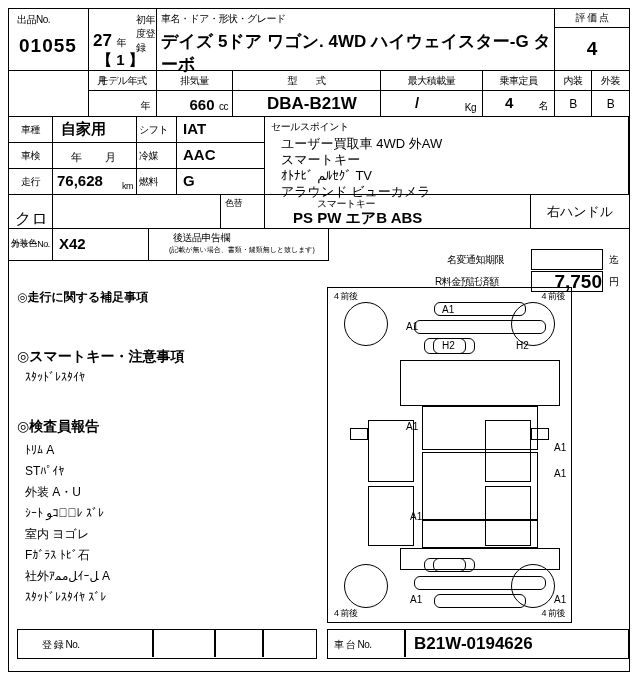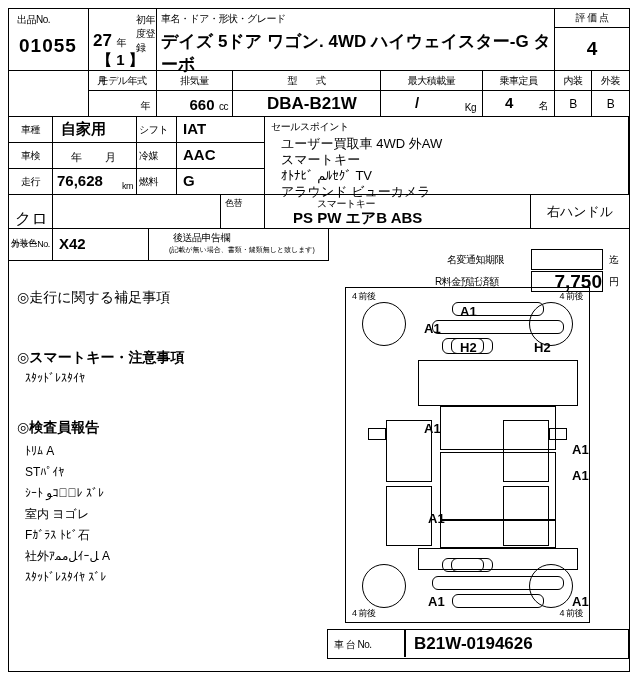--- a/index.html
+++ b/index.html
@@ -18,21 +18,21 @@
   .val-b{font-size:17px;font-weight:bold;}
   .big{font-size:19px;font-weight:bold;letter-spacing:1px;}
   .abs{position:absolute;box-sizing:border-box;}
   .bb{border-bottom:1.5px solid #000;}
   .br{border-right:1.5px solid #000;}
   .ctr{display:flex;align-items:center;justify-content:center;}
   .cl{display:flex;align-items:center;}
   .diag{position:absolute;border:1.5px solid #000;box-sizing:border-box;}
   .rnd{border-radius:6px;}
   .cell{position:absolute;box-sizing:border-box;}
-  .a1{font-size:13px;font-weight:bold;}
+  .a1{font-size:10px;font-weight:normal;}
   .numcircle{position:absolute;border:1.5px solid #000;border-radius:50%;box-sizing:border-box;}
 </style>
 </head>
 <body>
 
 <div class="sheet">
 
   <div class="cell br bb" style="left:0;top:0;width:80px;height:62px;">
     <div class="lbl abs" style="left:8px;top:4px;">出品No.</div>
     <div class="big abs" style="left:10px;top:26px;">01055</div>
@@ -201,38 +201,39 @@
   </div>
   <div class="abs" style="left:400px;top:262px;width:220px;height:22px;">
     <div class="abs lbl" style="left:26px;top:4px;">R料金預託済額</div>
     <div class="abs" style="left:122px;top:0;width:72px;height:21px;border:1.5px solid #000;box-sizing:border-box;">
       <div class="cl" style="width:100%;height:100%;justify-content:flex-end;padding-right:3px;font-size:19px;font-weight:bold;">7,750</div>
     </div>
     <div class="abs lbl" style="left:200px;top:4px;">円</div>
   </div>
 
   <div class="abs" style="left:8px;top:280px;width:300px;">
-    <div style="font-size:14px;font-weight:normal;margin:0 0 6px 0;">◎走行に関する補足事項</div>
+    <div style="font-size:12px;font-weight:bold;margin:0 0 6px 0;">◎走行に関する補足事項</div>
     <div style="height:36px;"></div>
     <div style="font-size:14px;font-weight:bold;margin:0;">◎スマートキー・注意事項</div>
     <div style="font-size:12px;margin:4px 0 0 8px;">ｽﾀｯﾄﾞﾚｽﾀｲﾔ</div>
     <div style="height:34px;"></div>
     <div style="font-size:14px;font-weight:bold;margin:0;">◎検査員報告</div>
     <div style="font-size:12px;line-height:21px;margin:4px 0 0 8px;">
       <div>ﾄﾘﾑ A</div>
       <div>STﾊﾟｲﾔ</div>
+      <div>外装 A・U</div>
       <div>ｼｰﾄ ﻮｺ�ﾞﾚ ｽﾞﾚ</div>
       <div>室内 ヨゴレ</div>
       <div>Fｶﾞﾗｽ ﾄﾋﾞ石</div>
       <div>社外ｱﻞﻣﻤｲｰﻞ A</div>
       <div>ｽﾀｯﾄﾞﾚｽﾀｲﾔ ｽﾞﾚ</div>
     </div>
   </div>
 
-  <div class="abs" style="left:336px;top:278px;width:245px;height:336px;border:1.5px solid #000;">
+  <div class="abs" style="left:318px;top:278px;width:245px;height:336px;border:1.5px solid #000;">
 
     <div class="abs lbl-s" style="left:6px;top:2px;">4  前後</div>
     <div class="abs lbl-s" style="right:6px;top:2px;">4  前後</div>
     <div class="abs lbl-s" style="left:6px;bottom:2px;">4  前後</div>
     <div class="abs lbl-s" style="right:6px;bottom:2px;">4  前後</div>
 
     <div class="numcircle" style="left:16px;top:14px;width:44px;height:44px;"></div>
     <div class="numcircle" style="right:16px;top:14px;width:44px;height:44px;"></div>
     <div class="numcircle" style="left:16px;bottom:14px;width:44px;height:44px;"></div>
     <div class="numcircle" style="right:16px;bottom:14px;width:44px;height:44px;"></div>
@@ -268,20 +269,26 @@
     <div class="abs a1" style="left:114px;top:52px;">H2</div>
     <div class="abs a1" style="left:188px;top:52px;">H2</div>
     <div class="abs a1" style="left:78px;top:133px;">A1</div>
     <div class="abs a1" style="left:226px;top:154px;">A1</div>
     <div class="abs a1" style="left:226px;top:180px;">A1</div>
     <div class="abs a1" style="left:82px;top:223px;">A1</div>
     <div class="abs a1" style="left:82px;top:306px;">A1</div>
     <div class="abs a1" style="left:226px;top:306px;">A1</div>
   </div>
 
+  <div class="cell" style="left:8px;top:620px;width:300px;height:30px;border:1.5px solid #000;">
+    <div class="abs lbl" style="left:24px;top:8px;">登 録 No.</div>
+    <div class="abs" style="left:134px;top:0;width:1.5px;height:27px;background:#000;"></div>
+    <div class="abs" style="left:196px;top:0;width:1.5px;height:27px;background:#000;"></div>
+    <div class="abs" style="left:244px;top:0;width:1.5px;height:27px;background:#000;"></div>
+  </div>
 
   <div class="cell" style="left:318px;top:620px;width:302px;height:30px;border:1.5px solid #000;">
     <div class="abs lbl" style="left:6px;top:8px;">車 台 No.</div>
     <div class="abs" style="left:76px;top:0;width:1.5px;height:27px;background:#000;"></div>
     <div class="abs val-b" style="left:86px;top:4px;">B21W-0194626</div>
   </div>
 
 </div>
 
 </body></html>

